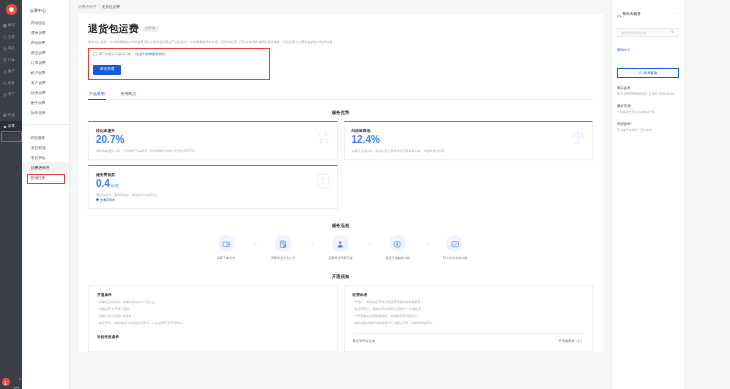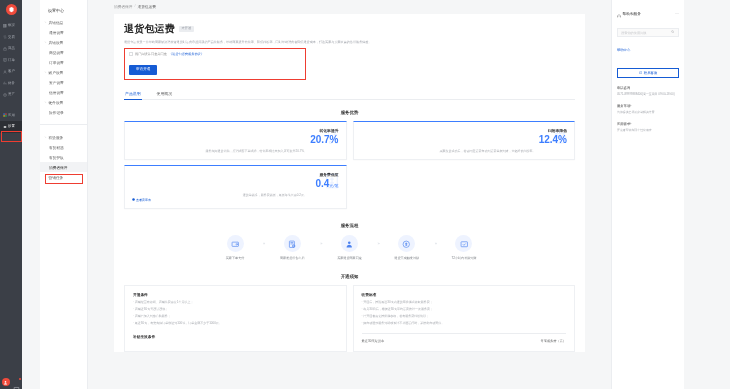--- a/index.html
+++ b/index.html
@@ -2,21 +2,21 @@
 <html><head>
 <meta charset="utf-8">
 <style>
   * { box-sizing: border-box; margin: 0; padding: 0; }
   html, body {
     width: 730px; height: 389px;
     font-family: "Liberation Sans", sans-serif;
     background: #f5f6f7;
     overflow: hidden;
   }
-  #app { display: flex; width: 684px; height: 389px; position: relative; gap: 18px; }
+  #app { display: flex; width: 684px; height: 389px; position: relative; }
 
   
   .rail {
     width: 22px; background: #3b3f47; flex: 0 0 22px;
     display: flex; flex-direction: column; align-items: center;
     position: relative;
   }
   .rail-logo {
     width: 11px; height: 11px; border-radius: 50%;
     background: #f04b3c; margin-top: 4px; margin-bottom: 5px;
@@ -115,21 +115,21 @@
   .tabs { display: flex; gap: 14px; margin-top: 8px; border-bottom: 1px solid #ebedf0; }
   .tab { font-size: 3.9px; color: #646566; padding: 3px 1px 3.5px 1px; position: relative; }
   .tab.on { color: #155bd4; }
   .tab.on::after {
     content: ""; position: absolute; left: 0; right: 0; bottom: -1px; height: 1.5px; background: #155bd4;
   }
 
   .sect-title { text-align: center; font-size: 4.4px; color: #333; font-weight: bold;
     margin: 10px 0 6px 0; }
 
-  .cards { display: grid; grid-template-columns: 1fr 1fr; gap: 5px 6px; padding-bottom: 4px; text-align: right;}
+  .cards { display: grid; grid-template-columns: 1fr 1fr; gap: 5px 6px; padding-bottom: 4px;}
   .card {
     background: #fff; border: 1px solid #eef0f3; border-top: 1.4px solid #3d7eff;
     padding: 5.5px 7px 6px 7px; position: relative; overflow: hidden;
     box-shadow: 0 0.5px 1.5px rgba(0,0,0,.03);
   }
   .card-h { font-size: 3.8px; color: #323233; font-weight: bold; }
   .card-v { font-size: 10px; color: #3d7eff; font-weight: bold; margin-top: 1.5px; line-height: 1.1;}
   .card-v .unit { font-size: 4px; font-weight: normal; }
   .card-d { font-size: 3px; color: #a4a7ad; margin-top: 3.5px; line-height: 1.45; max-width: 175px;}
   .card-link { font-size: 3px; color: #155bd4; margin-top: 1.5px; display: flex; align-items: center; gap: 1px;}

